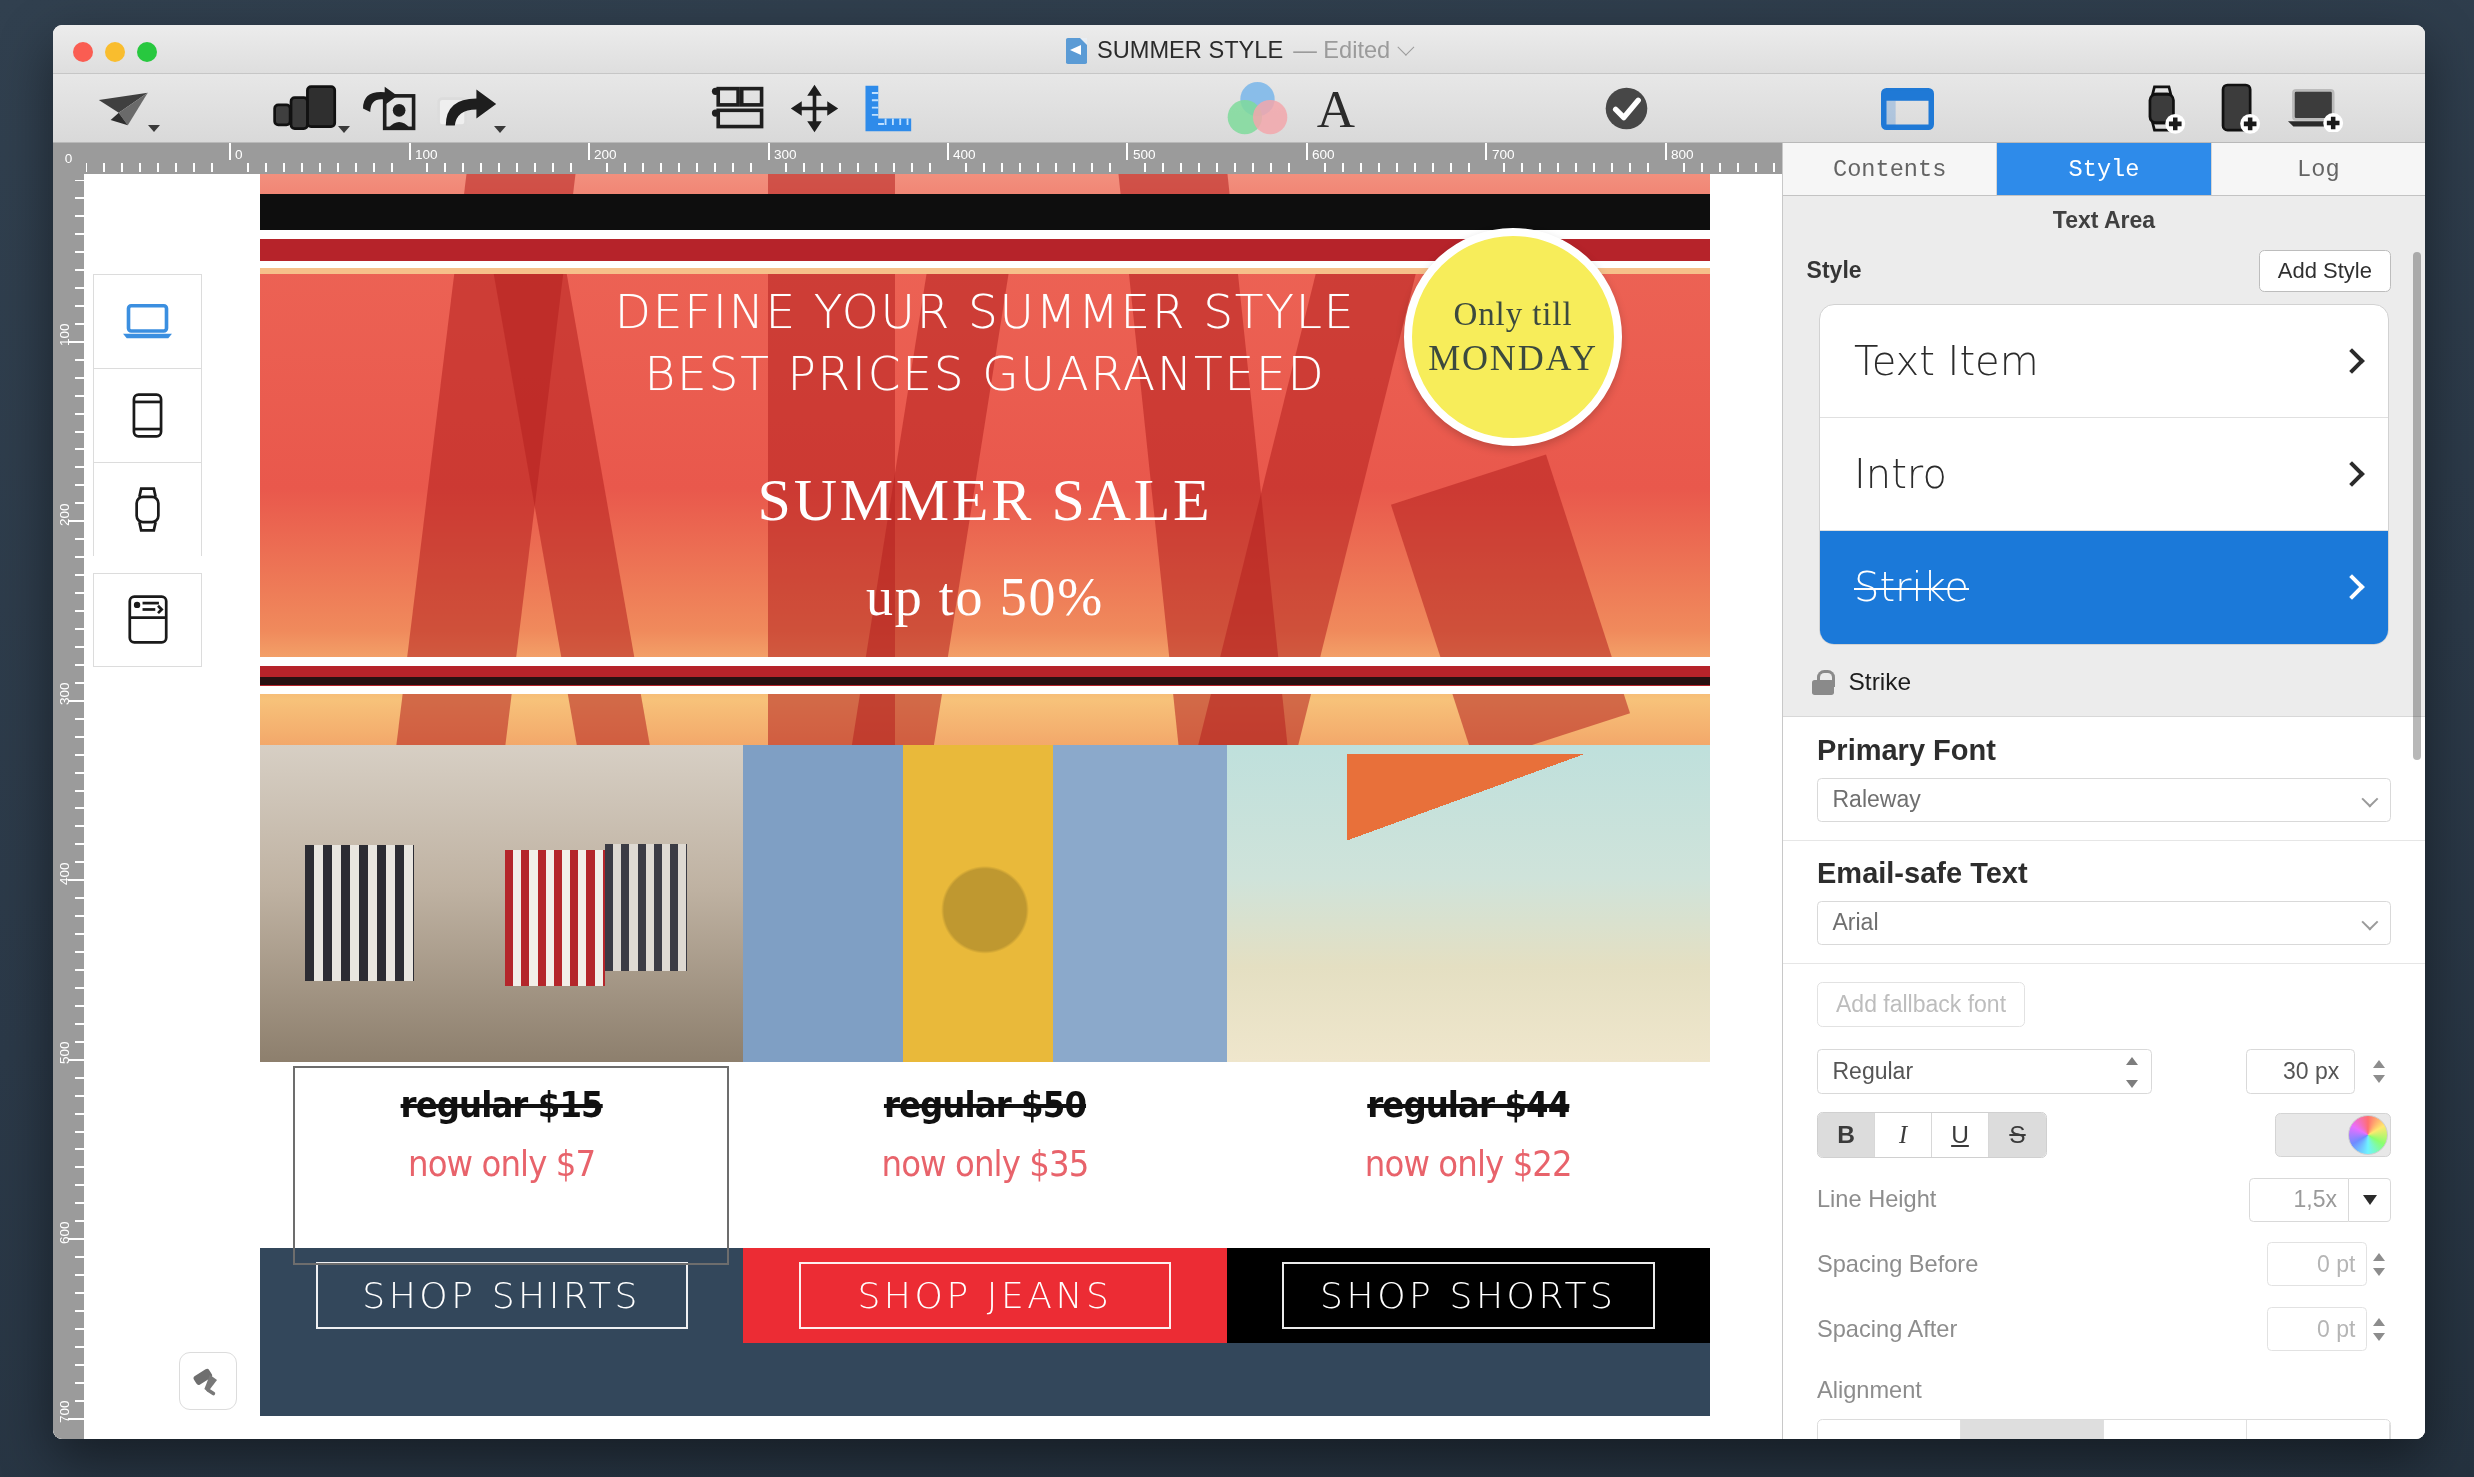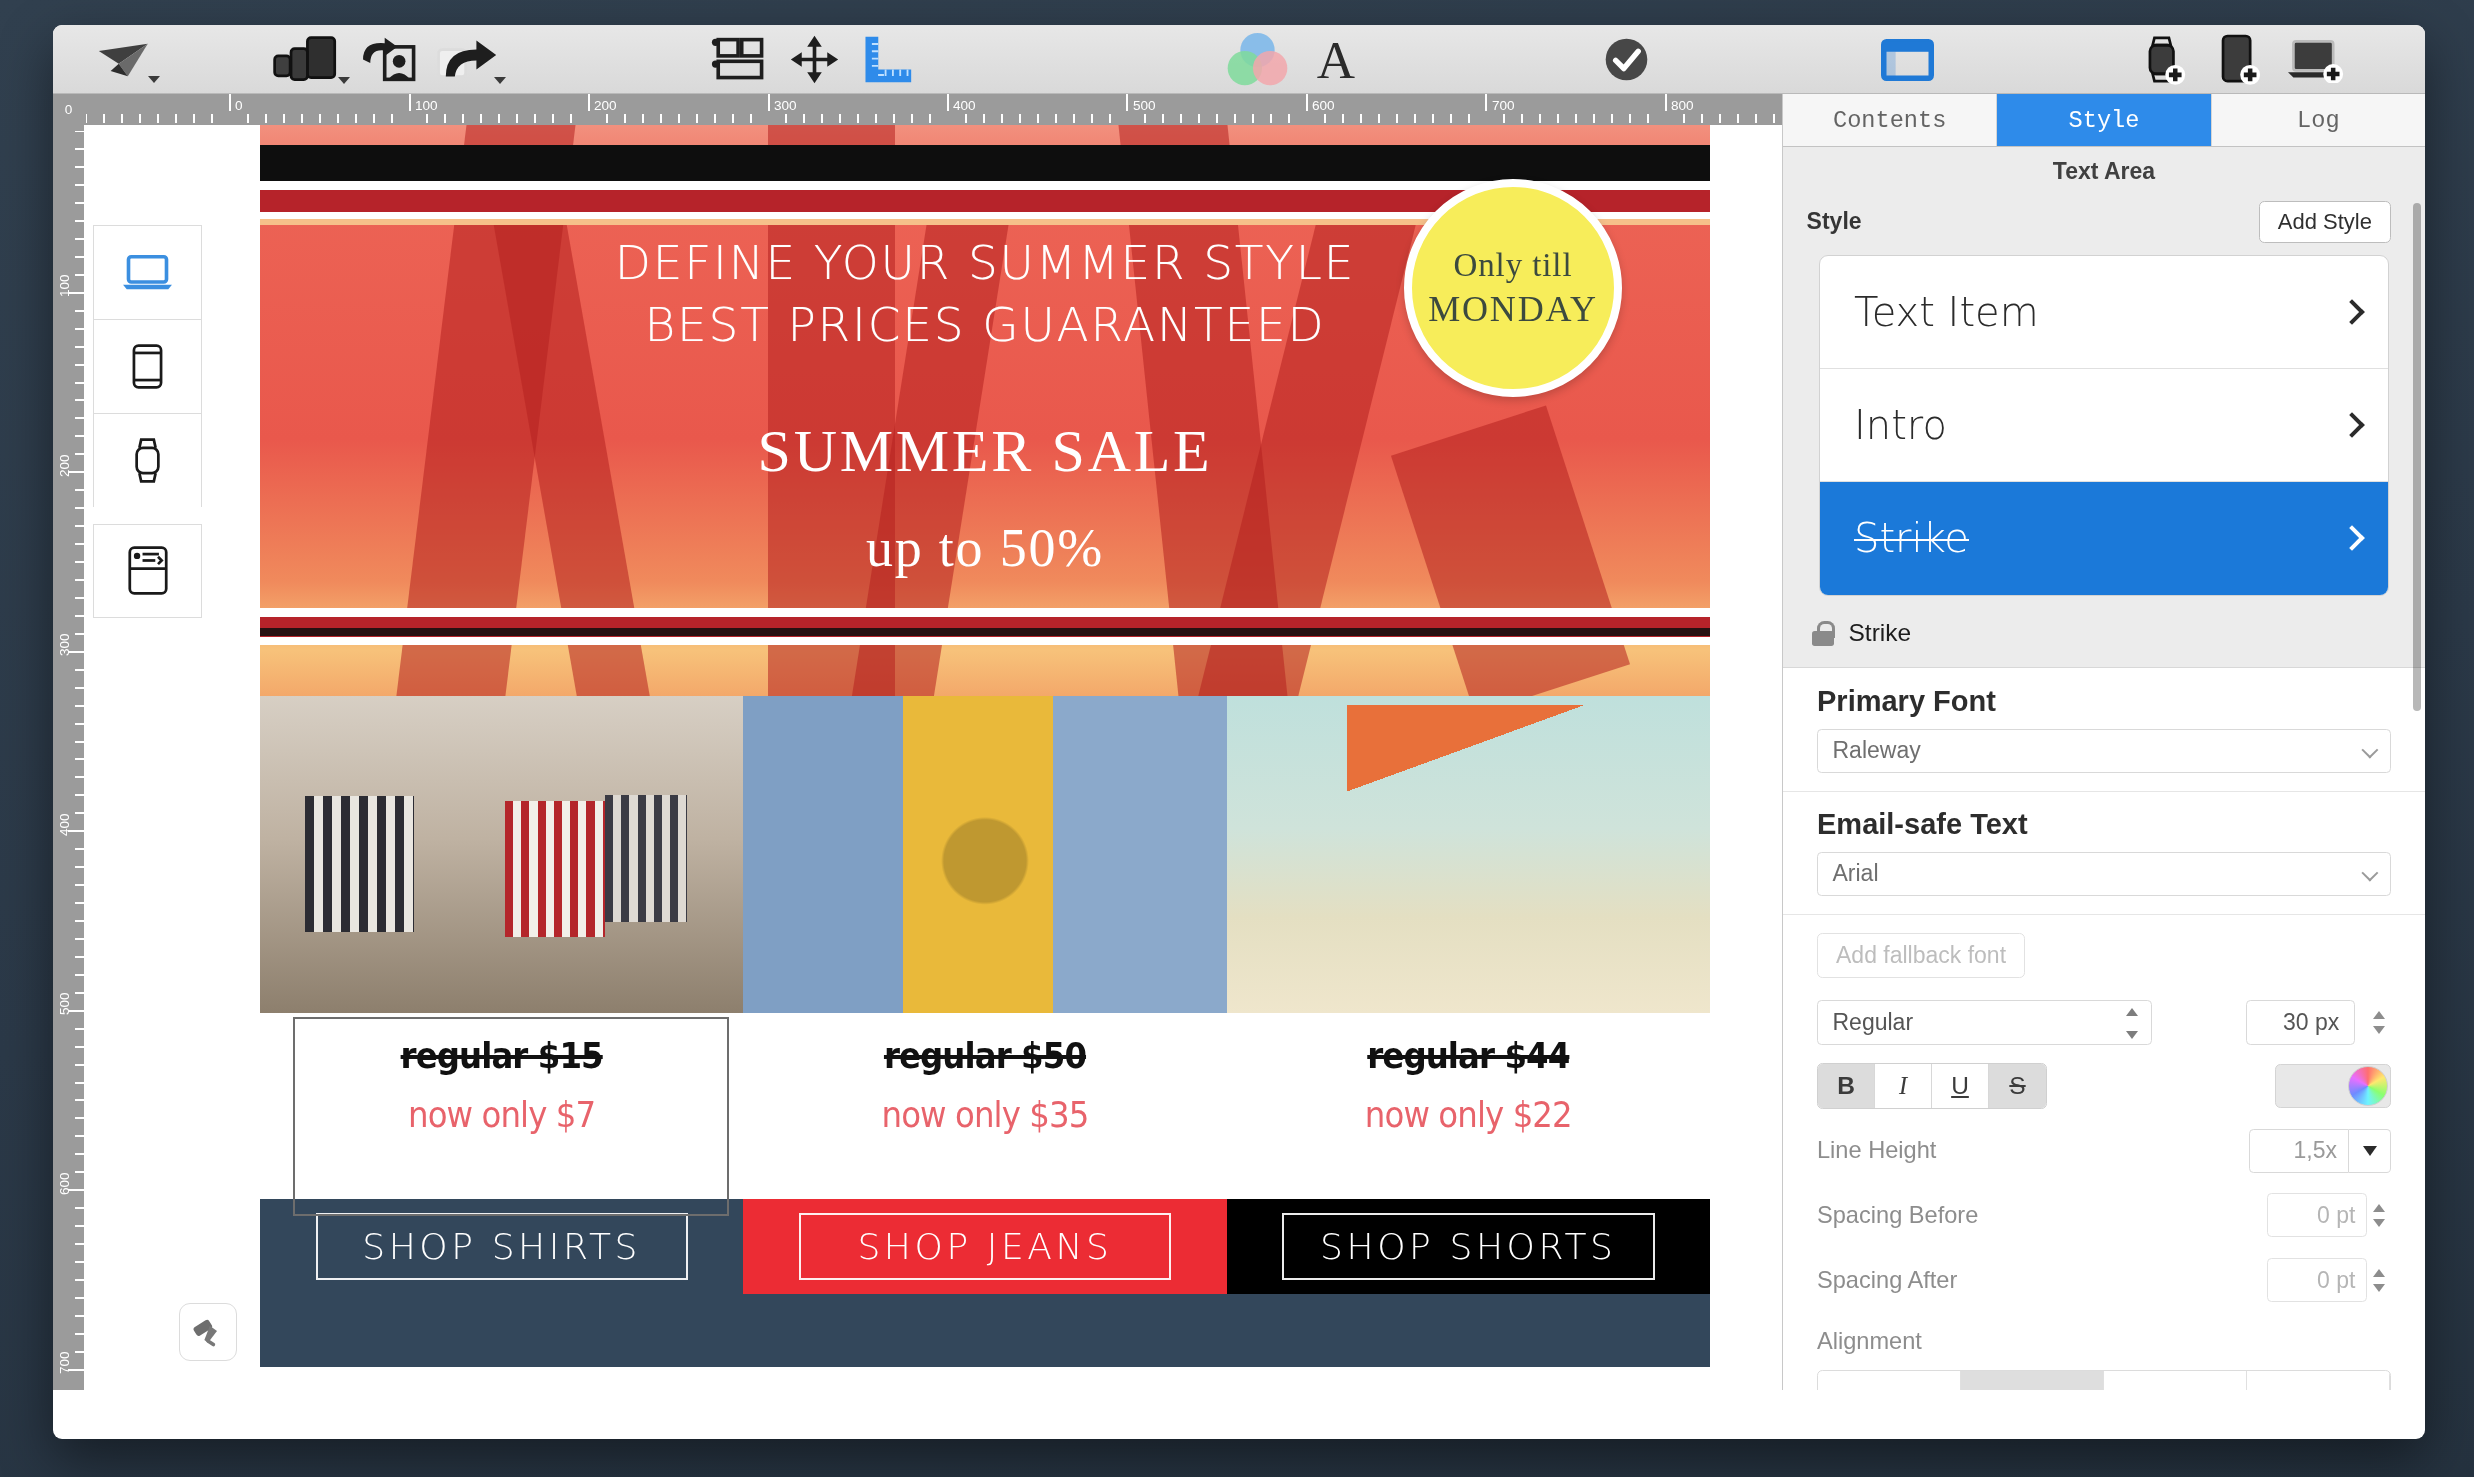--- a/index.html
+++ b/index.html
@@ -222,21 +222,21 @@
     display:flex;align-items:center;justify-content:space-between;
     padding:0 34px 0 23.6px; height:51px;
   }
   #style-head .lbl { font-size:23px; font-weight:bold; color:#353535; }
   #add-style {
     background:#fff; border:0.9px solid #bdbdbd; border-radius:5.4px;
     font-size:22px; color:#303030; padding:7.3px 18px;
   }
   #style-list {
     margin:7.3px 36px 0 36px; background:#fff;
-    border:0.9px solid #d2d2d2; border-radius:9px; overflow:hidden;
+    border:0.9px solid #d2d2d2; border-radius:15px; overflow:hidden;
   }
   .style-row {
     height:113px; display:flex; align-items:center; justify-content:space-between;
     padding:0 27px 0 34px; border-bottom:0.9px solid #e0e0e0;
     font-size:40px; color:#2b2b2b; font-weight:300;
     font-family:"DejaVu Sans", sans-serif;
   }
   .style-row:last-child { border-bottom:none; }
   .style-row.sel { background:#1b79d9; color:#fff; }
   .style-row.sel .srow-label { text-decoration: line-through; text-decoration-thickness:1.8px; }
@@ -348,20 +348,33 @@
   }
   .tb-ico { display:block; }
 </style>
 </head>
 <body>
 
 <div id="desktop"></div>
 
 <div id="window">
 
+  <div id="titlebar">
+    <div class="traffic">
+      <div class="light l-red"></div>
+      <div class="light l-yellow"></div>
+      <div class="light l-green"></div>
+    </div>
+    <div id="doc-title">
+      <span class="doc-icon"></span>
+      <span>SUMMER STYLE</span>
+      <span id="doc-edited">— Edited</span>
+      <span class="chev-small"></span>
+    </div>
+  </div>
 
   <div id="toolbar">
 
     <div class="tb-item" style="left:34px;width:78px;">
       <svg class="tb-ico" width="58" height="40" viewBox="0 0 64 44">
         <path d="M2 12 L56 4 L24 26 Z" fill="#3f3f3f"></path>
         <path d="M24 26 L56 4 L34 40 Z" fill="#6a6a6a"></path>
         <path d="M24 26 L34 40 L15 34 Z" fill="#2d2d2d"></path>
       </svg>
       <div class="tb-caret" style="right:5.4px;bottom:11px;"></div>

